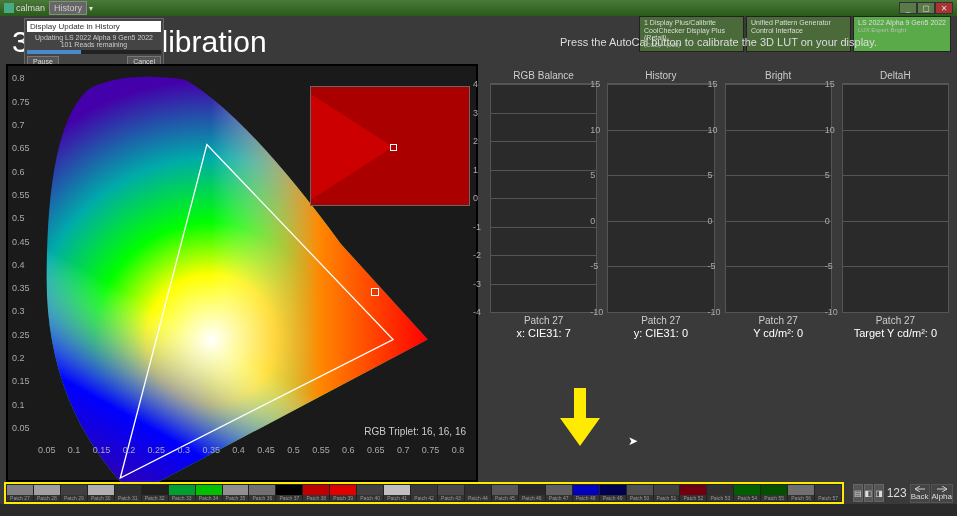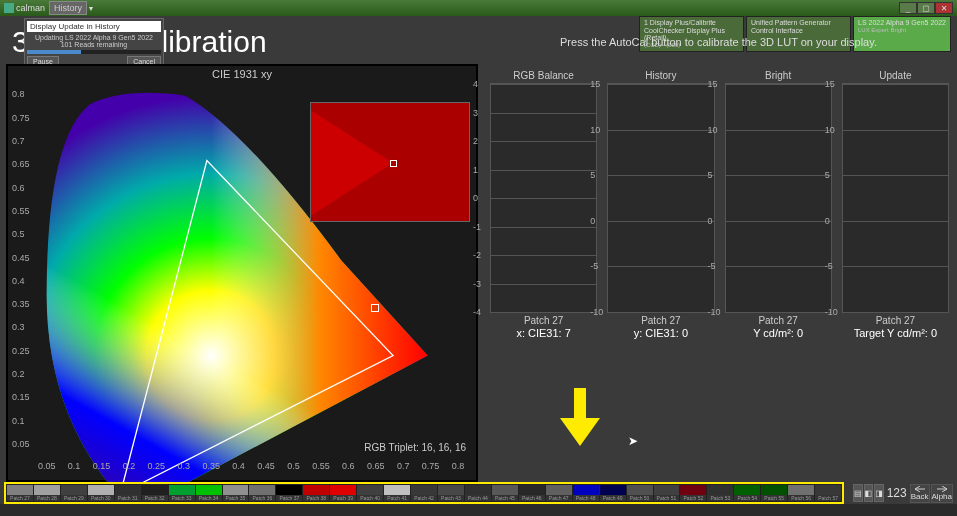--- a/index.html
+++ b/index.html
@@ -219,21 +219,20 @@
     </div>
   <div class="progress-btns">
     <span>Pause</span>
     <span>Cancel</span>
   </div>
 </div>
 
 <div class="instruction">Press the AutoCal button to calibrate the 3D LUT on your display.</div>
 
 <div class="cie-panel">
-  <div class="cie-title">CIE 1931 xy</div>
   <div class="cie-chart">
     <div class="cie-axes" id="cie-axes">
       <svg class="gamut" viewBox="0 0 100 100" preserveAspectRatio="none">
         <defs>
           <radialGradient id="spec" cx="40" cy="62" r="60" gradientUnits="userSpaceOnUse">
             <stop offset="0%" stop-color="#fff"></stop>
             <stop offset="25%" stop-color="#ff0"></stop>
             <stop offset="45%" stop-color="#0f0"></stop>
             <stop offset="70%" stop-color="#0aa"></stop>
             <stop offset="100%" stop-color="#40a"></stop>
@@ -354,21 +353,21 @@
         <div class="mini-grid" style="top: 60%;"></div>
         <div class="mini-ytick" style="top: 80%;">-5</div>
         <div class="mini-grid" style="top: 80%;"></div>
         <div class="mini-ytick" style="top: 100%;">-10</div>
         <div class="mini-grid" style="top: 100%;"></div>
       </div>
       <div class="mini-sub">Patch 27</div>
       <div class="mini-val">Y cd/m²: 0</div>
     </div>
     <div class="mini">
-      <div class="mini-title">Update</div>
+      <div class="mini-title">DeltaH</div>
       <div class="mini-plot">
         <div class="mini-ytick" style="top: 0%;">15</div>
         <div class="mini-grid" style="top: 0%;"></div>
         <div class="mini-ytick" style="top: 20%;">10</div>
         <div class="mini-grid" style="top: 20%;"></div>
         <div class="mini-ytick" style="top: 40%;">5</div>
         <div class="mini-grid" style="top: 40%;"></div>
         <div class="mini-ytick" style="top: 60%;">0</div>
         <div class="mini-grid" style="top: 60%;"></div>
         <div class="mini-ytick" style="top: 80%;">-5</div>

